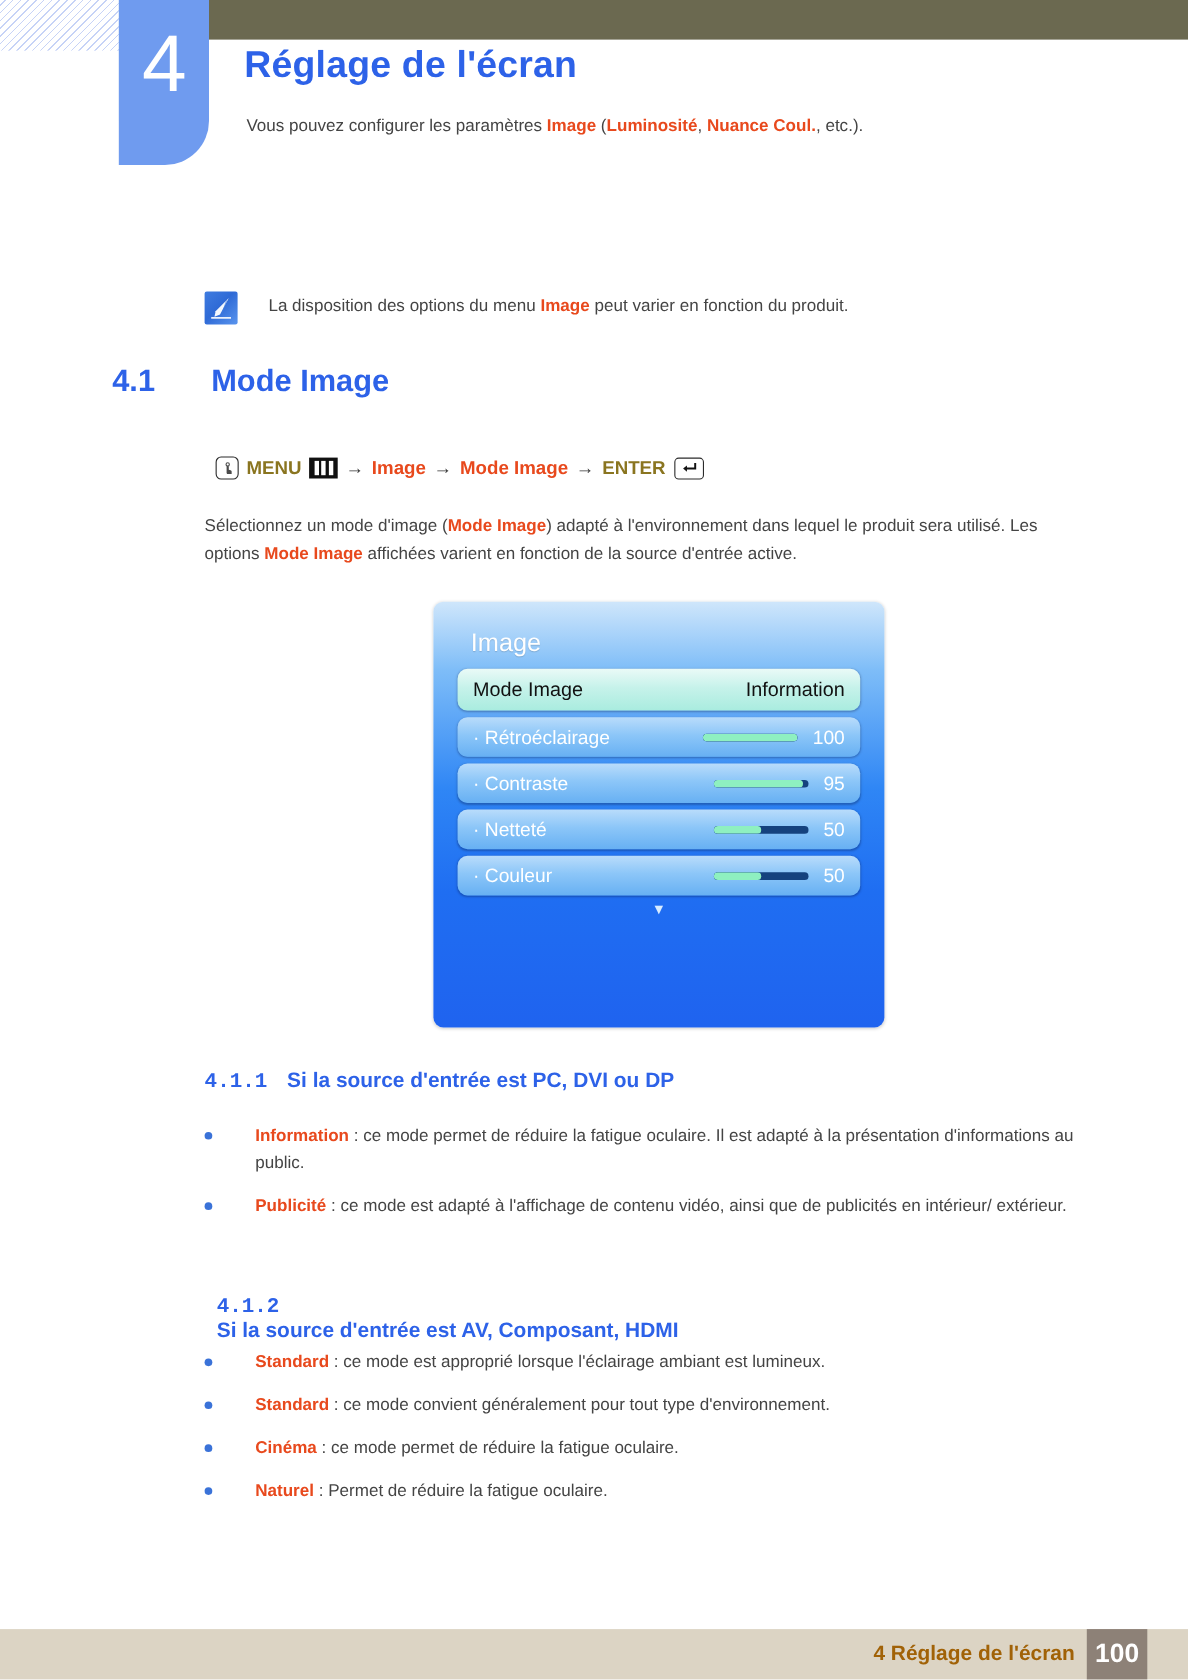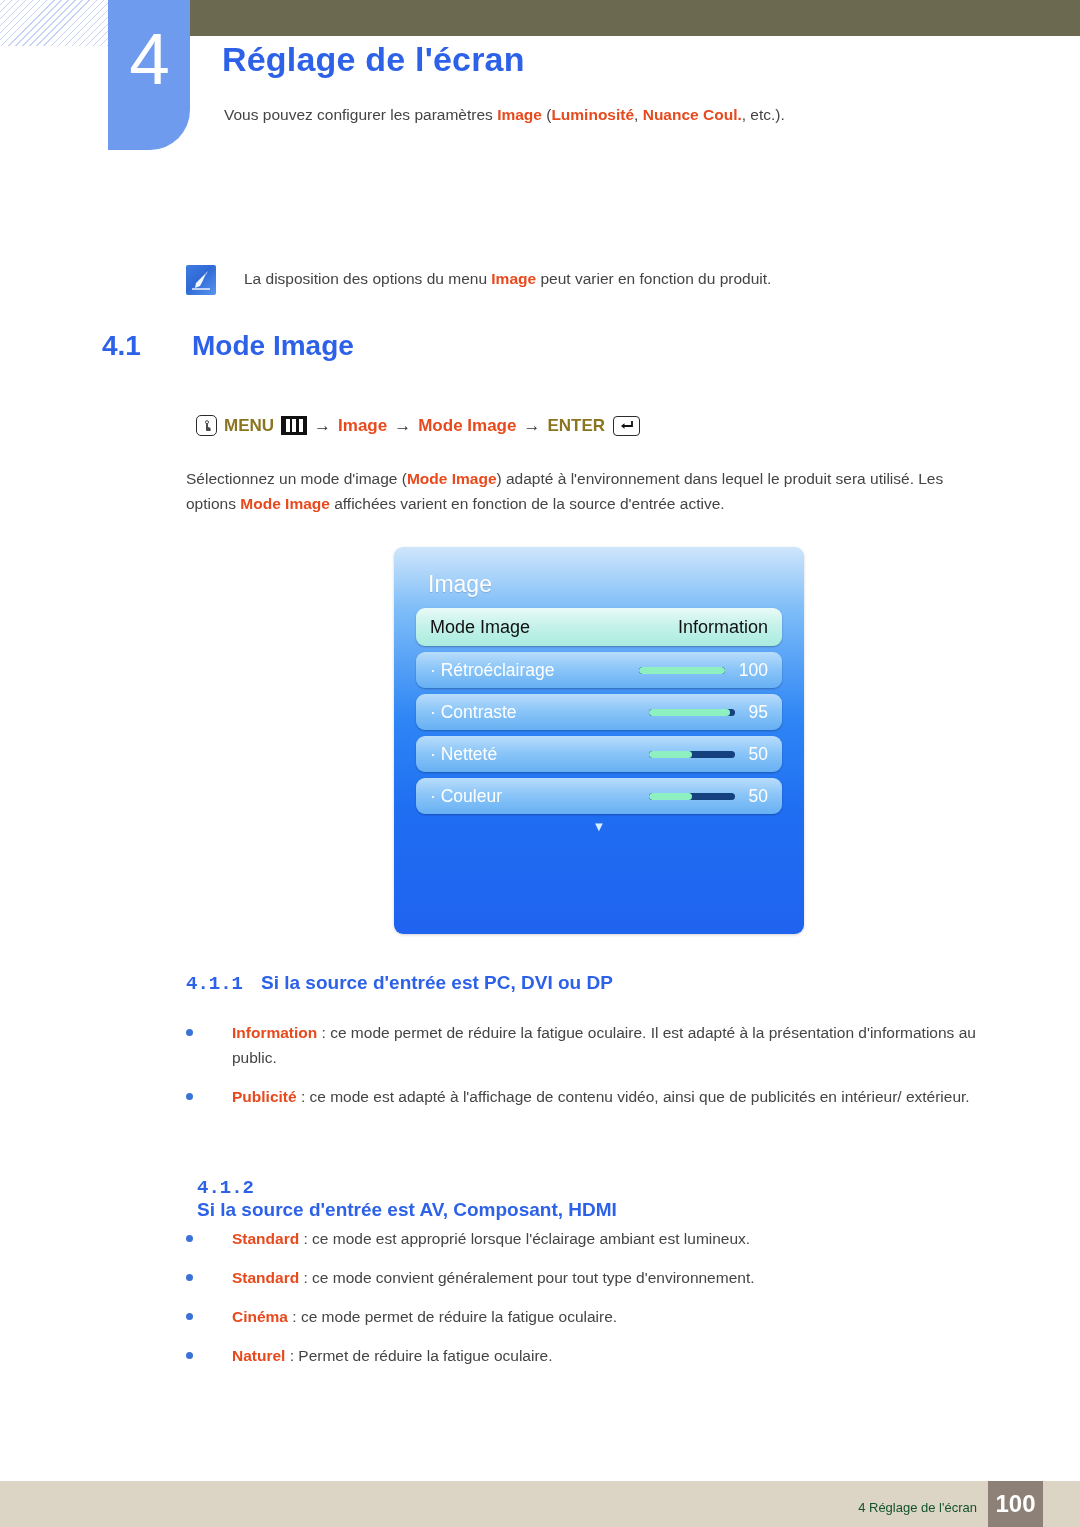--- a/index.html
+++ b/index.html
@@ -282,23 +282,23 @@
   
   .footer-bar {
     position: absolute;
     left: 0; bottom: 0;
     width: 1080px; height: 46px;
     background: #dcd4c4;
   }
   .footer-text {
     position: absolute;
     right: 103px; bottom: 12px;
-    font-size: 13px;
-    color: #14532d;
-    font-weight: normal;
+    font-size: 19px;
+    color: #a16207;
+    font-weight: bold;
   }
   .footer-page {
     position: absolute;
     right: 37px; bottom: 0;
     width: 55px; height: 46px;
     background: #8d8177;
     color: #ffffff;
     font-size: 24px;
     font-weight: bold;
     display: flex;

